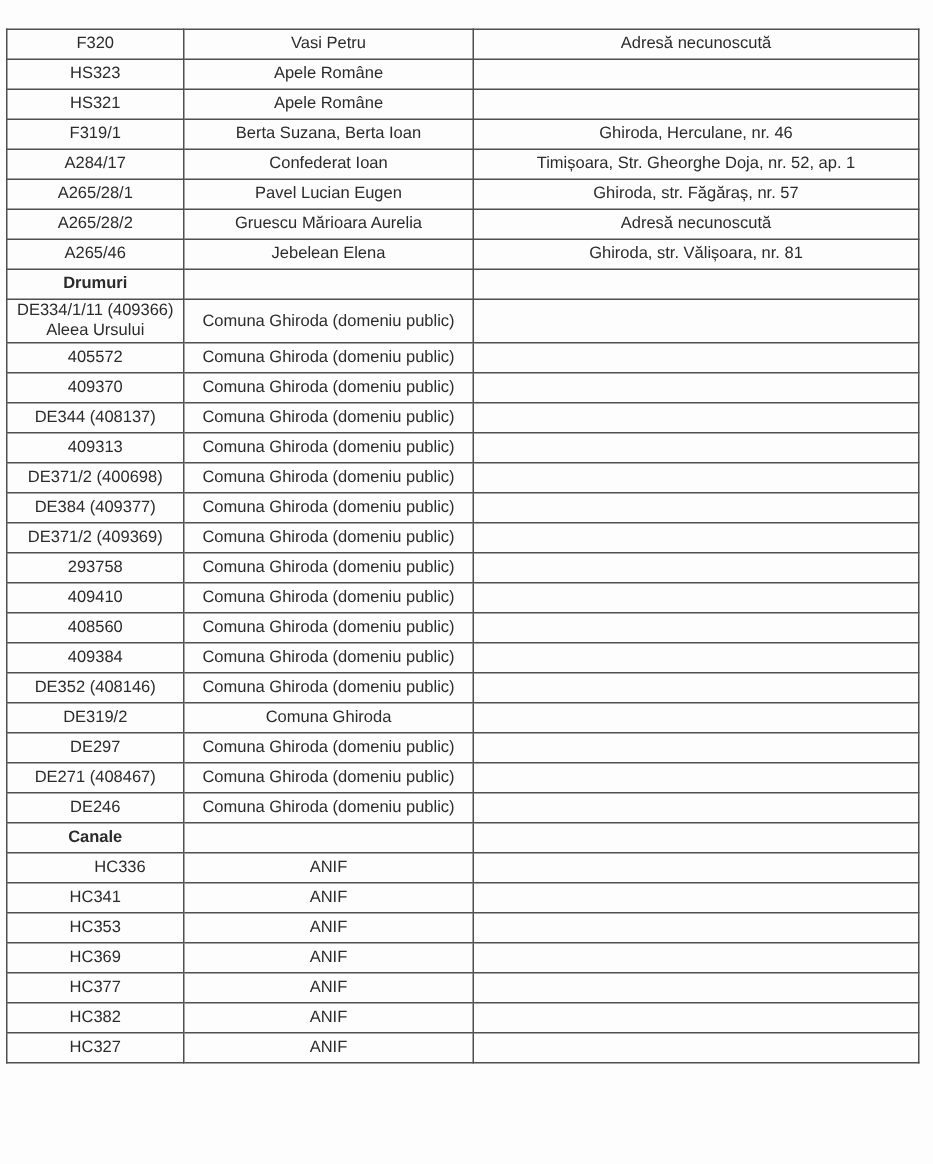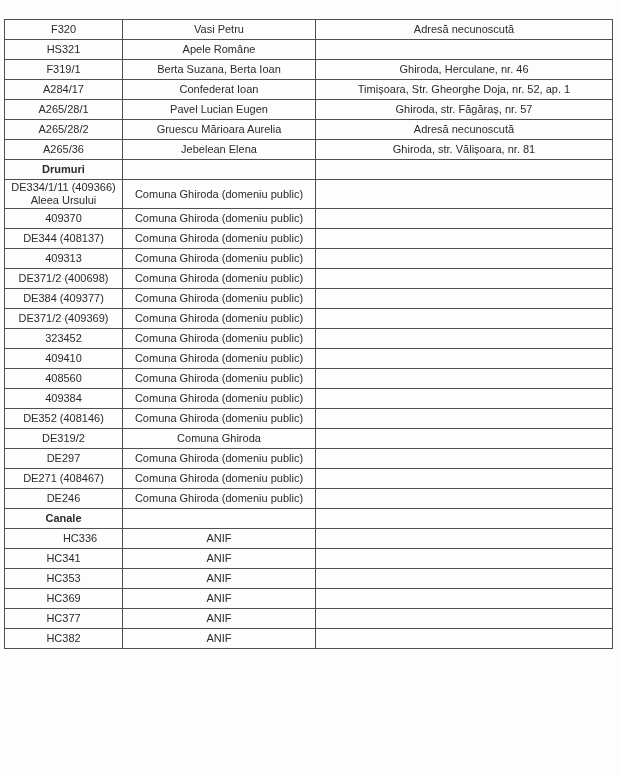--- a/index.html
+++ b/index.html
@@ -61,20 +61,31 @@
           </td>
           <td class="cell-owner" style="border-color: rgb(79, 79, 79);">
             <span class="cell-line">Vasi Petru</span>
           </td>
           <td class="cell-address" style="border-color: rgb(79, 79, 79);">
             <span class="cell-line">Adresă necunoscută</span>
           </td>
         </tr>
         <tr>
           <td class="cell-id" style="border-color: rgb(79, 79, 79);">
+            <span class="cell-line">HS323</span>
+          </td>
+          <td class="cell-owner" style="border-color: rgb(79, 79, 79);">
+            <span class="cell-line">Apele Române</span>
+          </td>
+          <td class="cell-address" style="border-color: rgb(79, 79, 79);">
+            <span class="cell-line"></span>
+          </td>
+        </tr>
+        <tr>
+          <td class="cell-id" style="border-color: rgb(79, 79, 79);">
             <span class="cell-line">HS321</span>
           </td>
           <td class="cell-owner" style="border-color: rgb(79, 79, 79);">
             <span class="cell-line">Apele Române</span>
           </td>
           <td class="cell-address" style="border-color: rgb(79, 79, 79);">
             <span class="cell-line"></span>
           </td>
         </tr>
         <tr>
@@ -116,21 +127,21 @@
           </td>
           <td class="cell-owner" style="border-color: rgb(79, 79, 79);">
             <span class="cell-line">Gruescu Mărioara Aurelia</span>
           </td>
           <td class="cell-address" style="border-color: rgb(79, 79, 79);">
             <span class="cell-line">Adresă necunoscută</span>
           </td>
         </tr>
         <tr>
           <td class="cell-id" style="border-color: rgb(79, 79, 79);">
-            <span class="cell-line">A265/36</span>
+            <span class="cell-line">A265/46</span>
           </td>
           <td class="cell-owner" style="border-color: rgb(79, 79, 79);">
             <span class="cell-line">Jebelean Elena</span>
           </td>
           <td class="cell-address" style="border-color: rgb(79, 79, 79);">
             <span class="cell-line">Ghiroda, str. Vălișoara, nr. 81</span>
           </td>
         </tr>
         <tr class="row-section">
           <td class="cell-id" style="border-color: rgb(79, 79, 79);">
@@ -150,20 +161,31 @@
           </td>
           <td class="cell-owner" style="border-color: rgb(79, 79, 79);">
             <span class="cell-line">Comuna Ghiroda (domeniu public)</span>
           </td>
           <td class="cell-address" style="border-color: rgb(79, 79, 79);">
             <span class="cell-line"></span>
           </td>
         </tr>
         <tr>
           <td class="cell-id" style="border-color: rgb(79, 79, 79);">
+            <span class="cell-line">405572</span>
+          </td>
+          <td class="cell-owner" style="border-color: rgb(79, 79, 79);">
+            <span class="cell-line">Comuna Ghiroda (domeniu public)</span>
+          </td>
+          <td class="cell-address" style="border-color: rgb(79, 79, 79);">
+            <span class="cell-line"></span>
+          </td>
+        </tr>
+        <tr>
+          <td class="cell-id" style="border-color: rgb(79, 79, 79);">
             <span class="cell-line">409370</span>
           </td>
           <td class="cell-owner" style="border-color: rgb(79, 79, 79);">
             <span class="cell-line">Comuna Ghiroda (domeniu public)</span>
           </td>
           <td class="cell-address" style="border-color: rgb(79, 79, 79);">
             <span class="cell-line"></span>
           </td>
         </tr>
         <tr>
@@ -216,21 +238,21 @@
           </td>
           <td class="cell-owner" style="border-color: rgb(79, 79, 79);">
             <span class="cell-line">Comuna Ghiroda (domeniu public)</span>
           </td>
           <td class="cell-address" style="border-color: rgb(79, 79, 79);">
             <span class="cell-line"></span>
           </td>
         </tr>
         <tr>
           <td class="cell-id" style="border-color: rgb(79, 79, 79);">
-            <span class="cell-line">323452</span>
+            <span class="cell-line">293758</span>
           </td>
           <td class="cell-owner" style="border-color: rgb(79, 79, 79);">
             <span class="cell-line">Comuna Ghiroda (domeniu public)</span>
           </td>
           <td class="cell-address" style="border-color: rgb(79, 79, 79);">
             <span class="cell-line"></span>
           </td>
         </tr>
         <tr>
           <td class="cell-id" style="border-color: rgb(79, 79, 79);">
@@ -382,20 +404,31 @@
           <td class="cell-owner" style="border-color: rgb(79, 79, 79);">
             <span class="cell-line">ANIF</span>
           </td>
           <td class="cell-address" style="border-color: rgb(79, 79, 79);">
             <span class="cell-line"></span>
           </td>
         </tr>
         <tr>
           <td class="cell-id" style="border-color: rgb(79, 79, 79);">
             <span class="cell-line">HC382</span>
+          </td>
+          <td class="cell-owner" style="border-color: rgb(79, 79, 79);">
+            <span class="cell-line">ANIF</span>
+          </td>
+          <td class="cell-address" style="border-color: rgb(79, 79, 79);">
+            <span class="cell-line"></span>
+          </td>
+        </tr>
+        <tr>
+          <td class="cell-id" style="border-color: rgb(79, 79, 79);">
+            <span class="cell-line">HC327</span>
           </td>
           <td class="cell-owner" style="border-color: rgb(79, 79, 79);">
             <span class="cell-line">ANIF</span>
           </td>
           <td class="cell-address" style="border-color: rgb(79, 79, 79);">
             <span class="cell-line"></span>
           </td>
         </tr>
       </tbody>
   </table>

